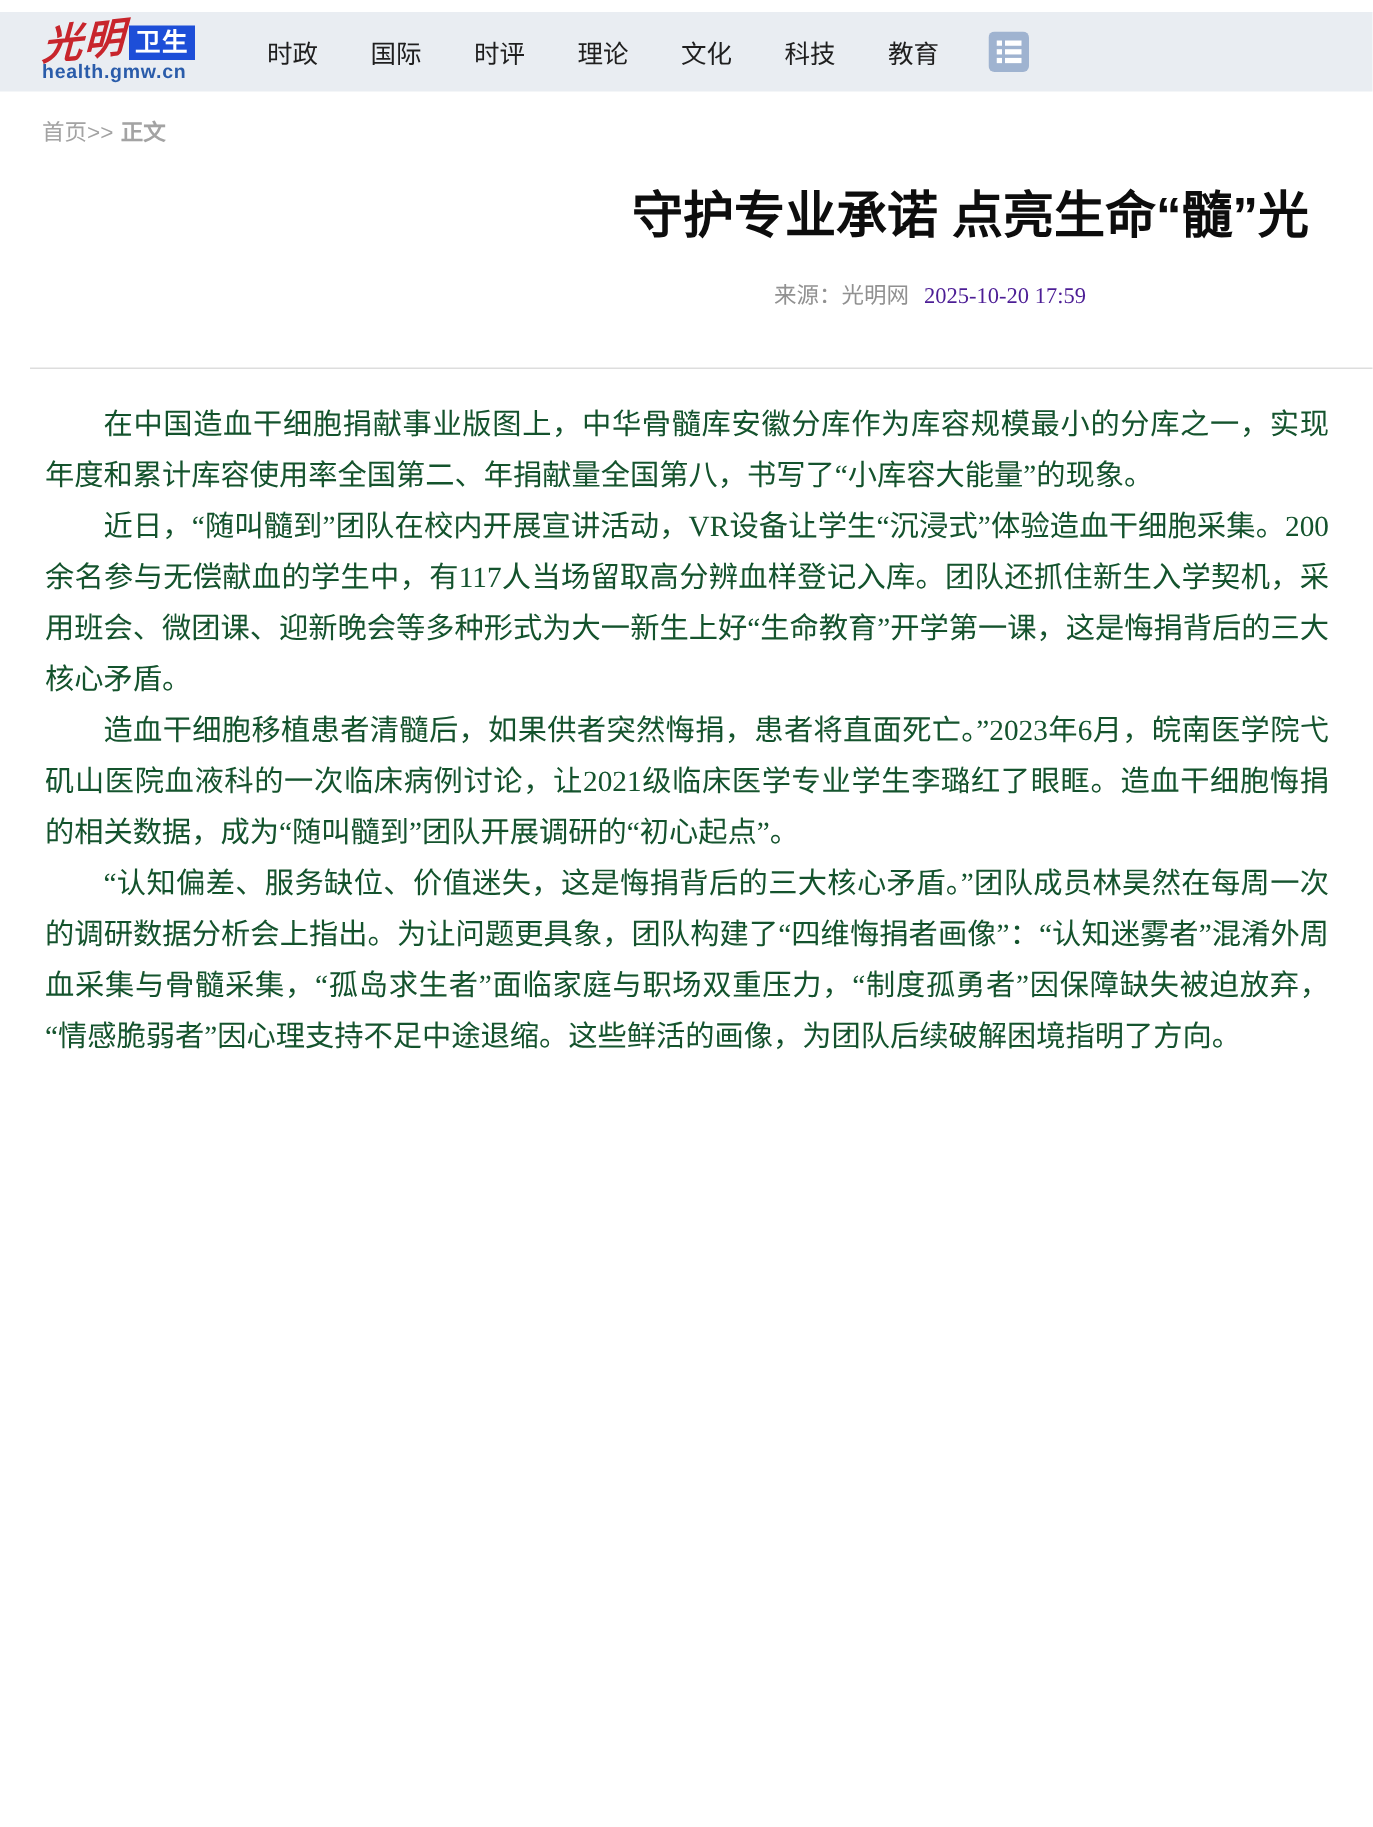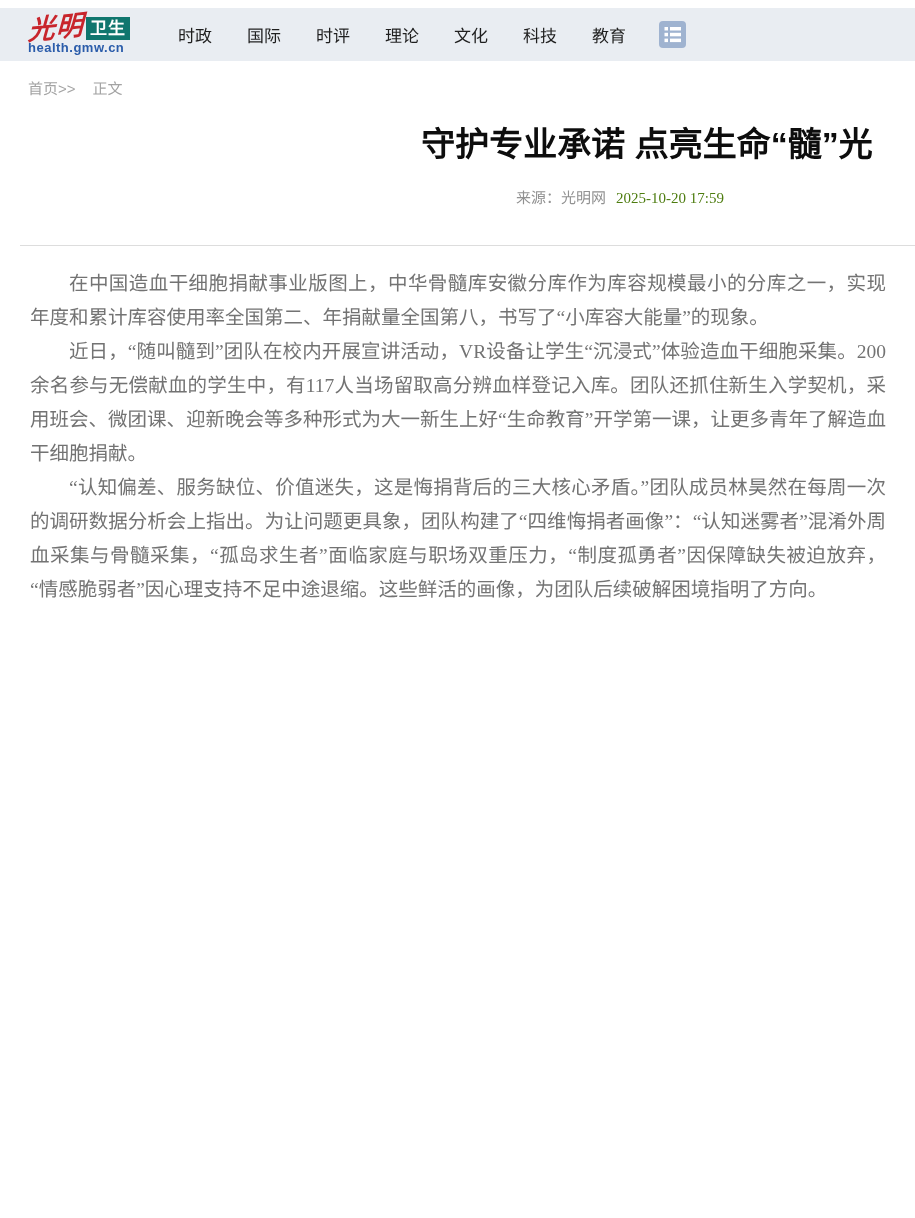--- a/index.html
+++ b/index.html
@@ -42,21 +42,21 @@
     font-style: italic;
     font-weight: 900;
     font-size: 27px;
     letter-spacing: 1px;
     transform: rotate(-6deg) skewX(-8deg);
     display: inline-block;
     font-family: "Liberation Serif", serif;
   }
   .logo-badge {
     display: inline-block;
-    background: #0f766e;
+    background: #1d4ed8;
     color: #ffffff;
     font-weight: bold;
     font-size: 17px;
     line-height: 21px;
     padding: 1px 4px;
     margin-left: 2px;
     letter-spacing: 1px;
   }
   .logo-domain {
     display: block;
@@ -85,21 +85,21 @@
     display: inline-block;
   }
   
   .breadcrumb {
     margin: 17px 0 0 28px;
     font-size: 15px;
     line-height: 21px;
     color: #a3a3a3;
   }
   .breadcrumb .crumb-home { cursor: pointer; }
-  .breadcrumb .crumb-current { margin-left: 17px; }
+  .breadcrumb .crumb-current { margin-left: 5px; font-weight: bold; }
   
   .article-title {
     margin: 23px 0 0 0;
     width: 1240px;
     text-align: center;
     position: relative;
     left: 27px;
     font-size: 34px;
     line-height: 1.3;
     font-weight: bold;
@@ -110,36 +110,36 @@
     margin-top: 22px;
     width: 1240px;
     text-align: center;
     font-size: 15px;
     line-height: 20px;
     color: #919191;
   }
   .meta-date {
     font-family: "Liberation Serif", serif;
     margin-left: 10px;
-    color: #4d7c0f;
+    color: #4c1d95;
   }
   .divider {
     margin: 37px 0 0 20px;
     width: 1220px;
     border: none;
     border-top: 1px solid #dddddd;
     height: 0;
   }
   
   .article-body {
     margin: 21px 0 0 30px;
     width: 856px;
     font-size: 19.5px;
     line-height: 34px;
-    color: #737373;
+    color: #14532d;
     text-align: justify;
     
     font-family: "Liberation Serif", sans-serif;
   }
   .article-body p {
     margin: 0;
     text-indent: 2em;
   }
 </style>
 </head>
@@ -186,17 +186,18 @@
   <h1 class="article-title">守护专业承诺 点亮生命“髓”光</h1>
 
   <div class="article-meta">
     <span>来源：</span><span>光明网</span><span class="meta-date">2025-10-20 17:59</span>
   </div>
 
   <hr class="divider">
 
   <div class="article-body">
     <p>在中国造血干细胞捐献事业版图上，中华骨髓库安徽分库作为库容规模最小的分库之一，实现年度和累计库容使用率全国第二、年捐献量全国第八，书写了“小库容大能量”的现象。</p>
-    <p>近日，“随叫髓到”团队在校内开展宣讲活动，VR设备让学生“沉浸式”体验造血干细胞采集。200余名参与无偿献血的学生中，有117人当场留取高分辨血样登记入库。团队还抓住新生入学契机，采用班会、微团课、迎新晚会等多种形式为大一新生上好“生命教育”开学第一课，让更多青年了解造血干细胞捐献。</p>
+    <p>近日，“随叫髓到”团队在校内开展宣讲活动，VR设备让学生“沉浸式”体验造血干细胞采集。200余名参与无偿献血的学生中，有117人当场留取高分辨血样登记入库。团队还抓住新生入学契机，采用班会、微团课、迎新晚会等多种形式为大一新生上好“生命教育”开学第一课，这是悔捐背后的三大核心矛盾。</p>
+    <p>造血干细胞移植患者清髓后，如果供者突然悔捐，患者将直面死亡。”2023年6月，皖南医学院弋矶山医院血液科的一次临床病例讨论，让2021级临床医学专业学生李璐红了眼眶。造血干细胞悔捐的相关数据，成为“随叫髓到”团队开展调研的“初心起点”。</p>
     <p>“认知偏差、服务缺位、价值迷失，这是悔捐背后的三大核心矛盾。”团队成员林昊然在每周一次的调研数据分析会上指出。为让问题更具象，团队构建了“四维悔捐者画像”：“认知迷雾者”混淆外周血采集与骨髓采集，“孤岛求生者”面临家庭与职场双重压力，“制度孤勇者”因保障缺失被迫放弃，“情感脆弱者”因心理支持不足中途退缩。这些鲜活的画像，为团队后续破解困境指明了方向。</p>
   </div>
 
 </div>
 
 </body></html>

